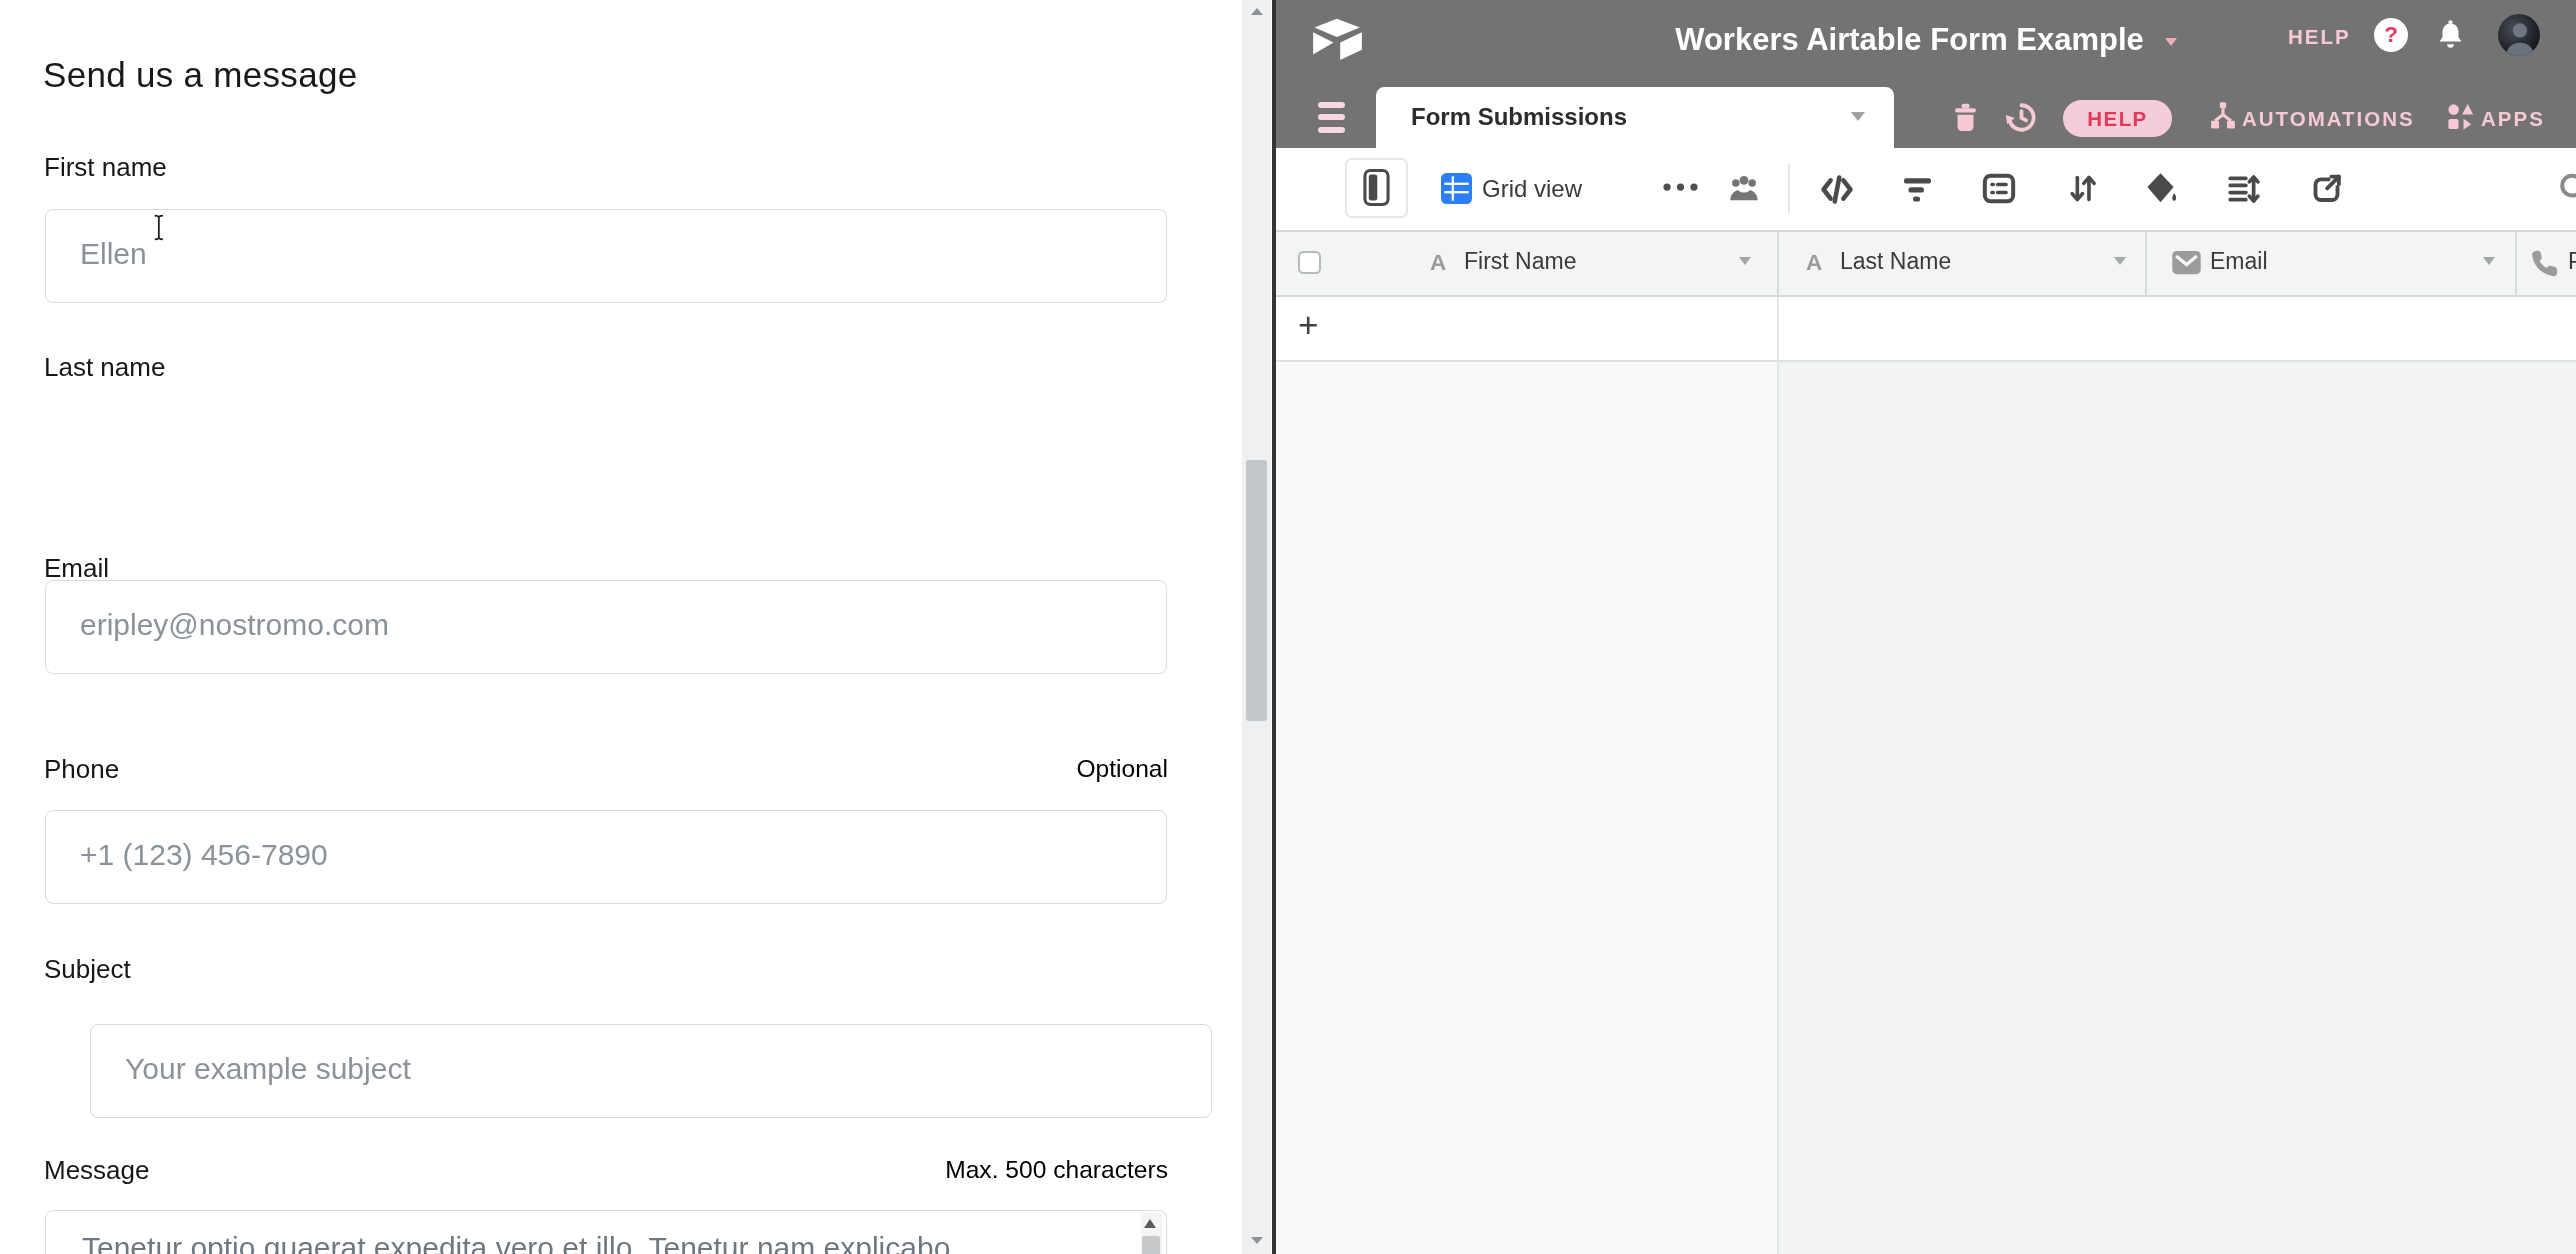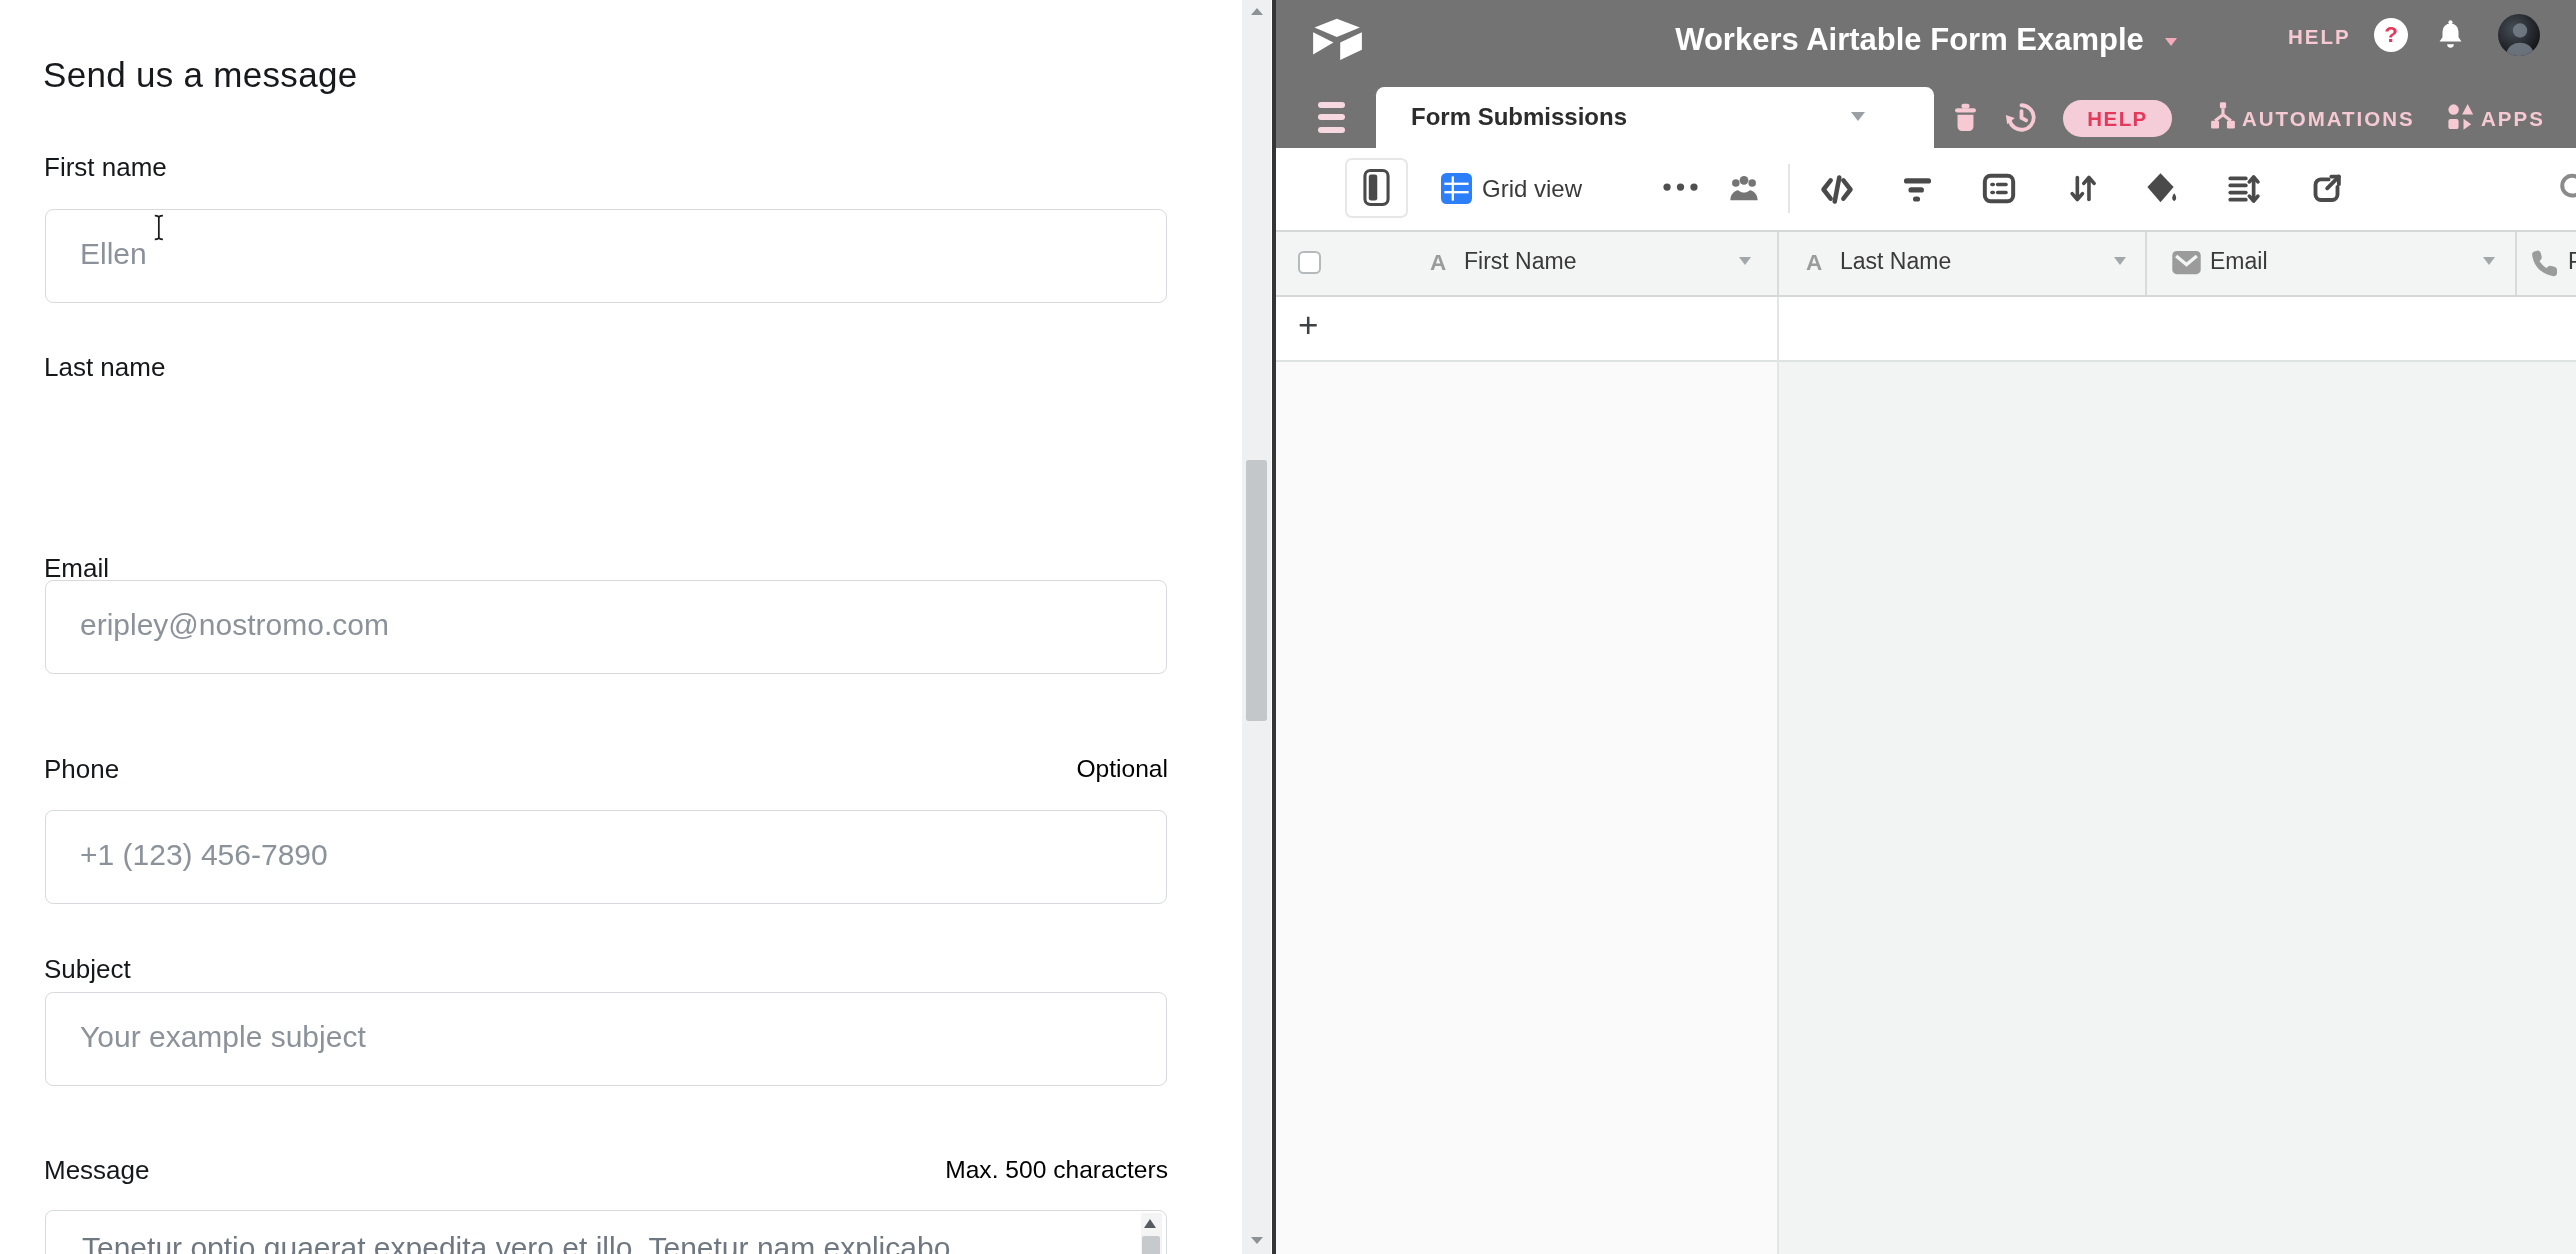--- a/index.html
+++ b/index.html
@@ -32,21 +32,21 @@
   .lw-arrow{left:1251px;width:0;height:0;border-left:6.1px solid transparent;border-right:6.1px solid transparent;}
   #lw-up{top:8.2px;border-bottom:7.5px solid #8d9296;}
   #lw-down{top:1237px;border-top:7.5px solid #8d9296;}
   #win-divider{left:1272px;top:0;width:4.1px;height:1255px;background:#333537;}
 
   
   #at-window{left:1276px;top:0;width:1300px;height:1255px;background:#fff;overflow:hidden;}
   #at-red{left:0;top:0;width:1300px;height:148px;}
   #at-title{left:0;top:22px;width:1300px;text-align:center;font-size:31px;font-weight:700;color:#fff;}
   .pink-caption{font-size:20.5px;font-weight:700;letter-spacing:2px;}
-  #at-tab{left:100px;top:87px;width:558px;height:61px;background:#fff;border-radius:8.2px 8.2px 0 0;}
+  #at-tab{left:100px;top:87px;width:518px;height:61px;background:#fff;border-radius:8.2px 8.2px 0 0;}
   #at-tab-label{position:absolute;left:35px;top:16.4px;font-size:24px;font-weight:700;color:#2c2c2c;}
   .caret{width:0;height:0;border-left:7.5px solid transparent;border-right:7.5px solid transparent;
          border-top:9px solid #9aa0a4;}
   .hbar{position:absolute;left:0;width:27px;height:6.1px;border-radius:3.1px;background:#f8d8e0;}
   #share-pill{left:787px;top:100px;width:109px;height:37px;border-radius:18.4px;background:#f5cdd8;
               text-align:center;line-height:37px;}
   #toolbar{left:0;top:148px;width:1300px;height:82px;background:#fff;margin-left:44px;}
   .tb-txt{font-size:24px;font-weight:500;color:#3a3a3a;}
   #grid-header{left:0;top:230px;width:1300px;height:67px;box-sizing:border-box;background:#f3f4f4;
                border-top:2px solid #d4d8d8;border-bottom:2px solid #d4d8d8;}
@@ -75,21 +75,21 @@
   <div class="abs f-label" style="top:352px">Last name</div>
 
   <div class="abs f-label" style="top:553px">Email</div>
   <input class="abs f-input" style="top: 580px;" readonly="" placeholder="eripley@nostromo.com">
 
   <div class="abs f-label" style="top:754px">Phone</div>
   <div class="abs f-note" style="top:755px">Optional</div>
   <input class="abs f-input" style="top: 810px;" readonly="" placeholder="+1 (123) 456-7890">
 
   <div class="abs f-label" style="top:954px">Subject</div>
-  <input class="abs f-input" style="top: 992px;" readonly="" placeholder="Your example subject">
+  <input class="abs f-input" style="top: 1024px; margin-left: 45px;" readonly="" placeholder="Your example subject">
 
   <div class="abs f-label" style="top:1155px">Message</div>
   <div class="abs f-note" style="top:1156px">Max. 500 characters</div>
   <div class="abs" id="msg-wrap">
     <textarea id="msg-text" style="">Tenetur optio quaerat expedita vero et illo. Tenetur nam explicabo</textarea>
     <div class="ta-scroll">
       <div class="ta-up"></div>
       <div class="ta-thumb"></div>
     </div>
   </div>

